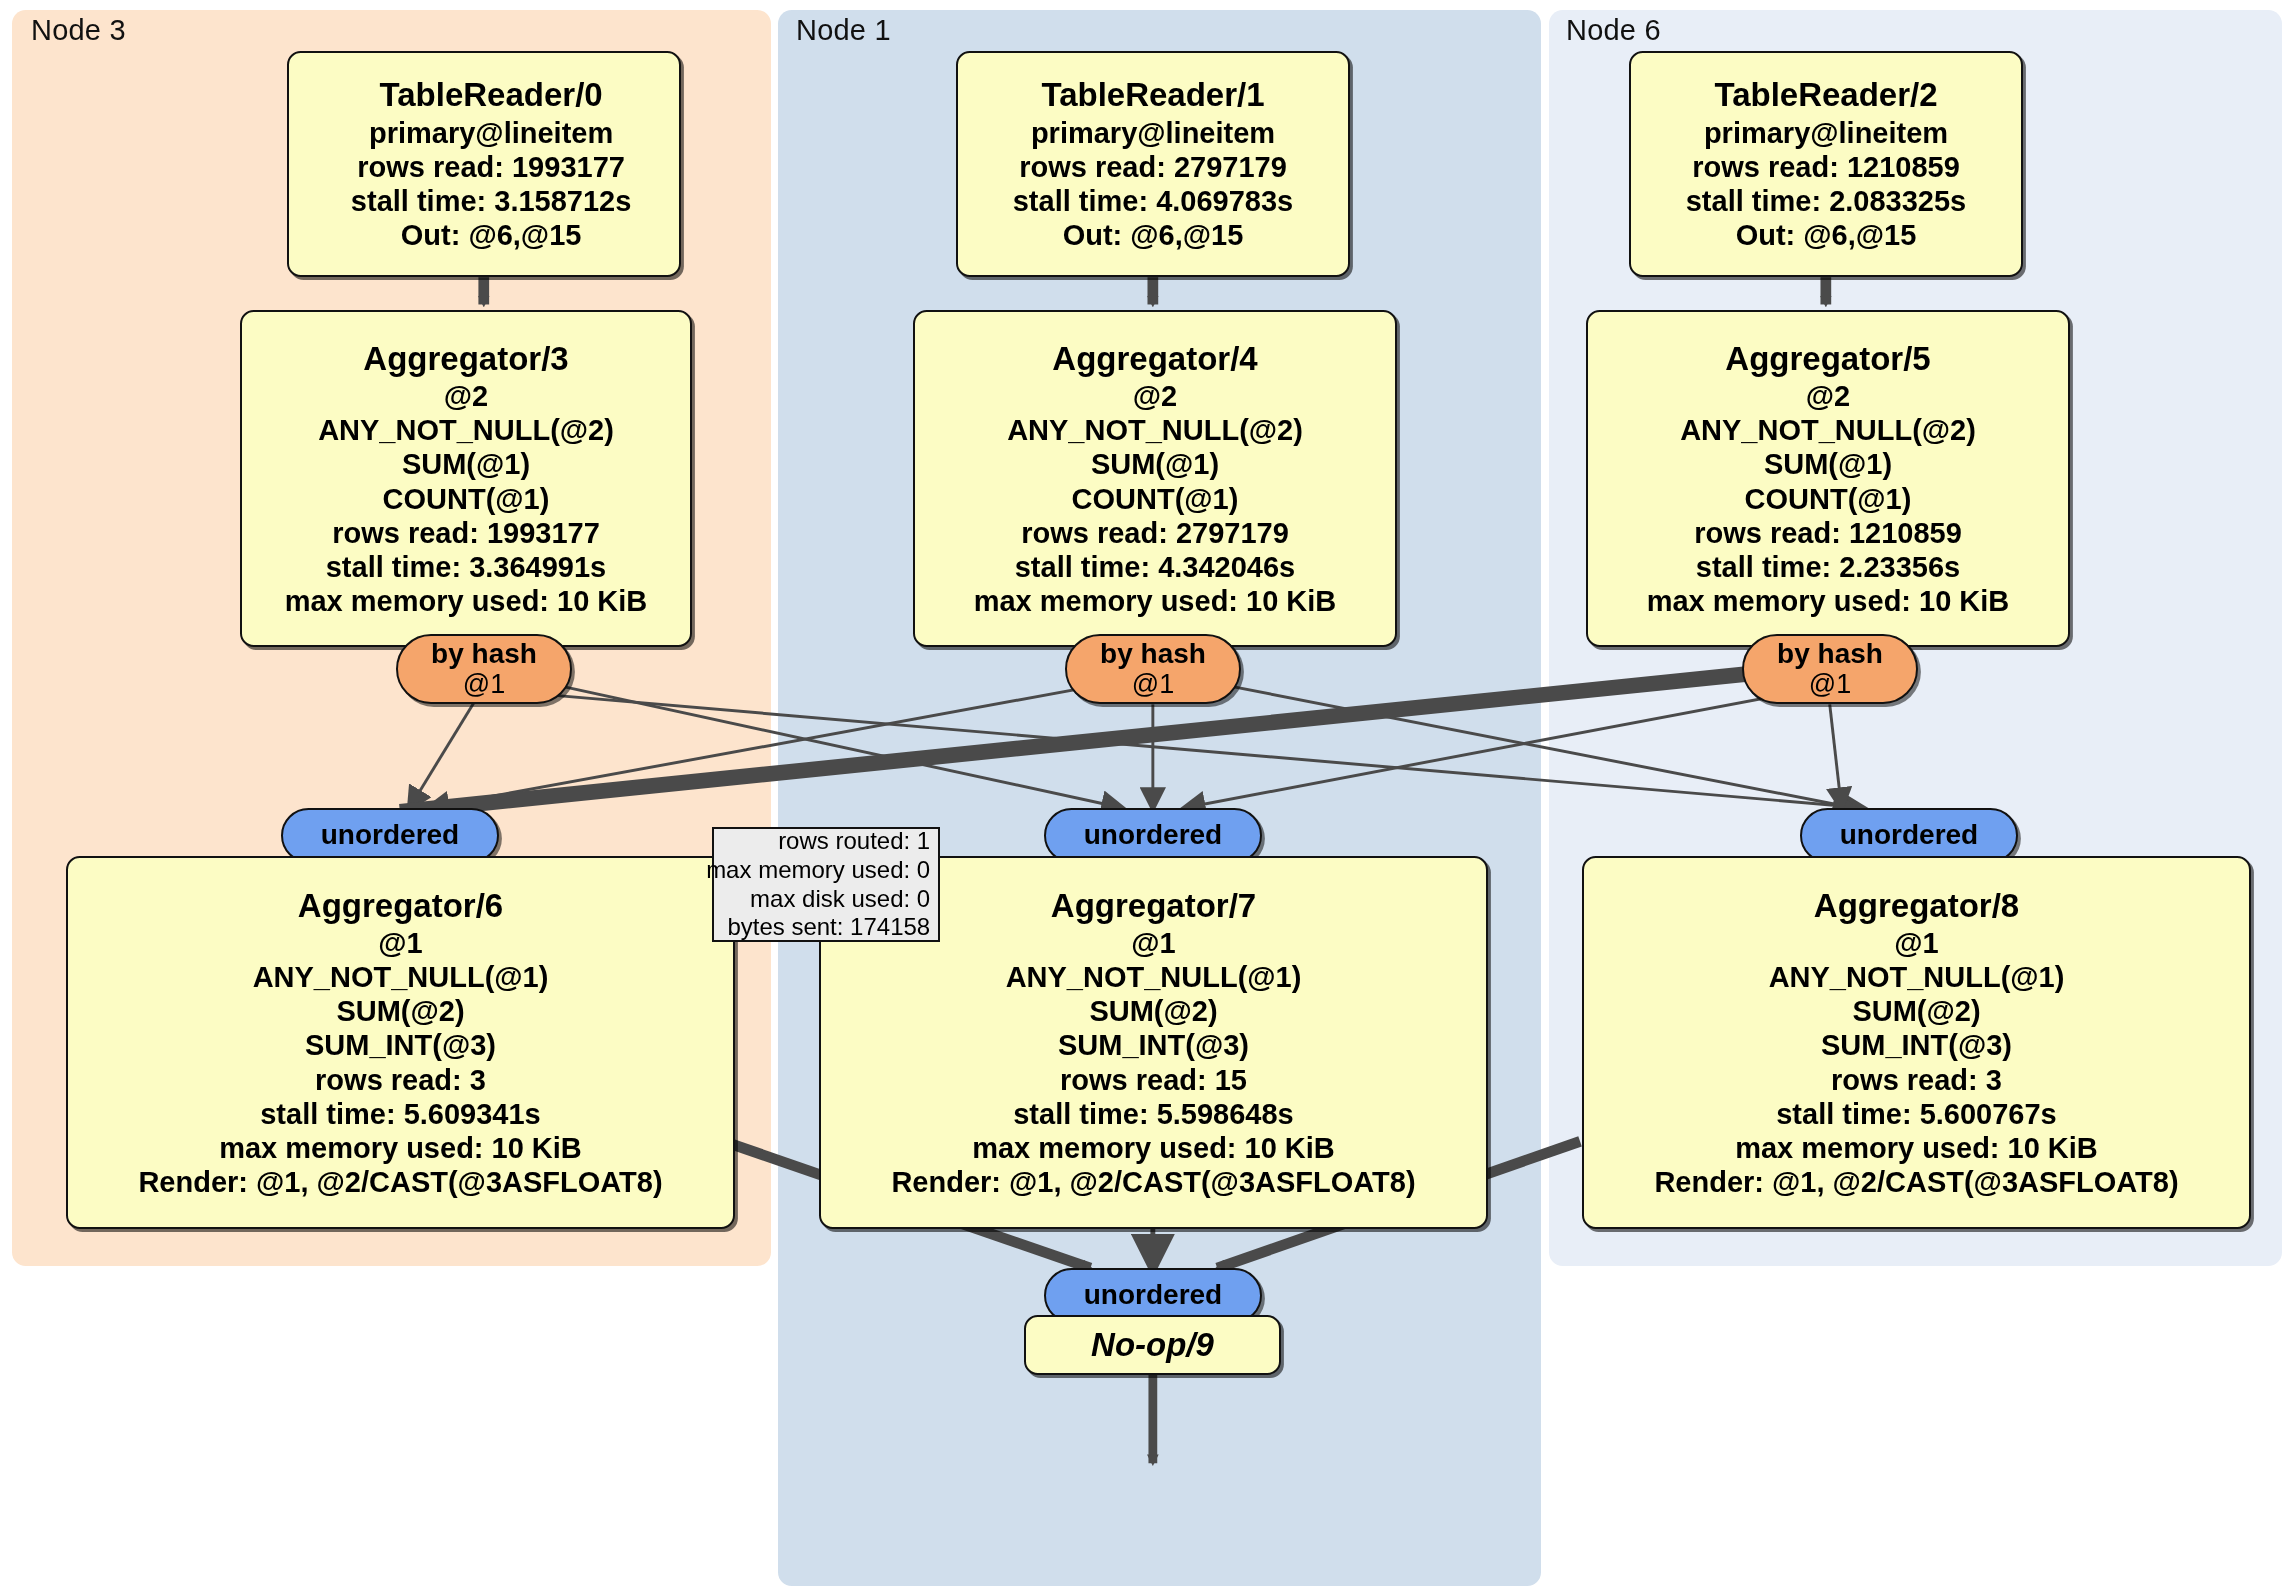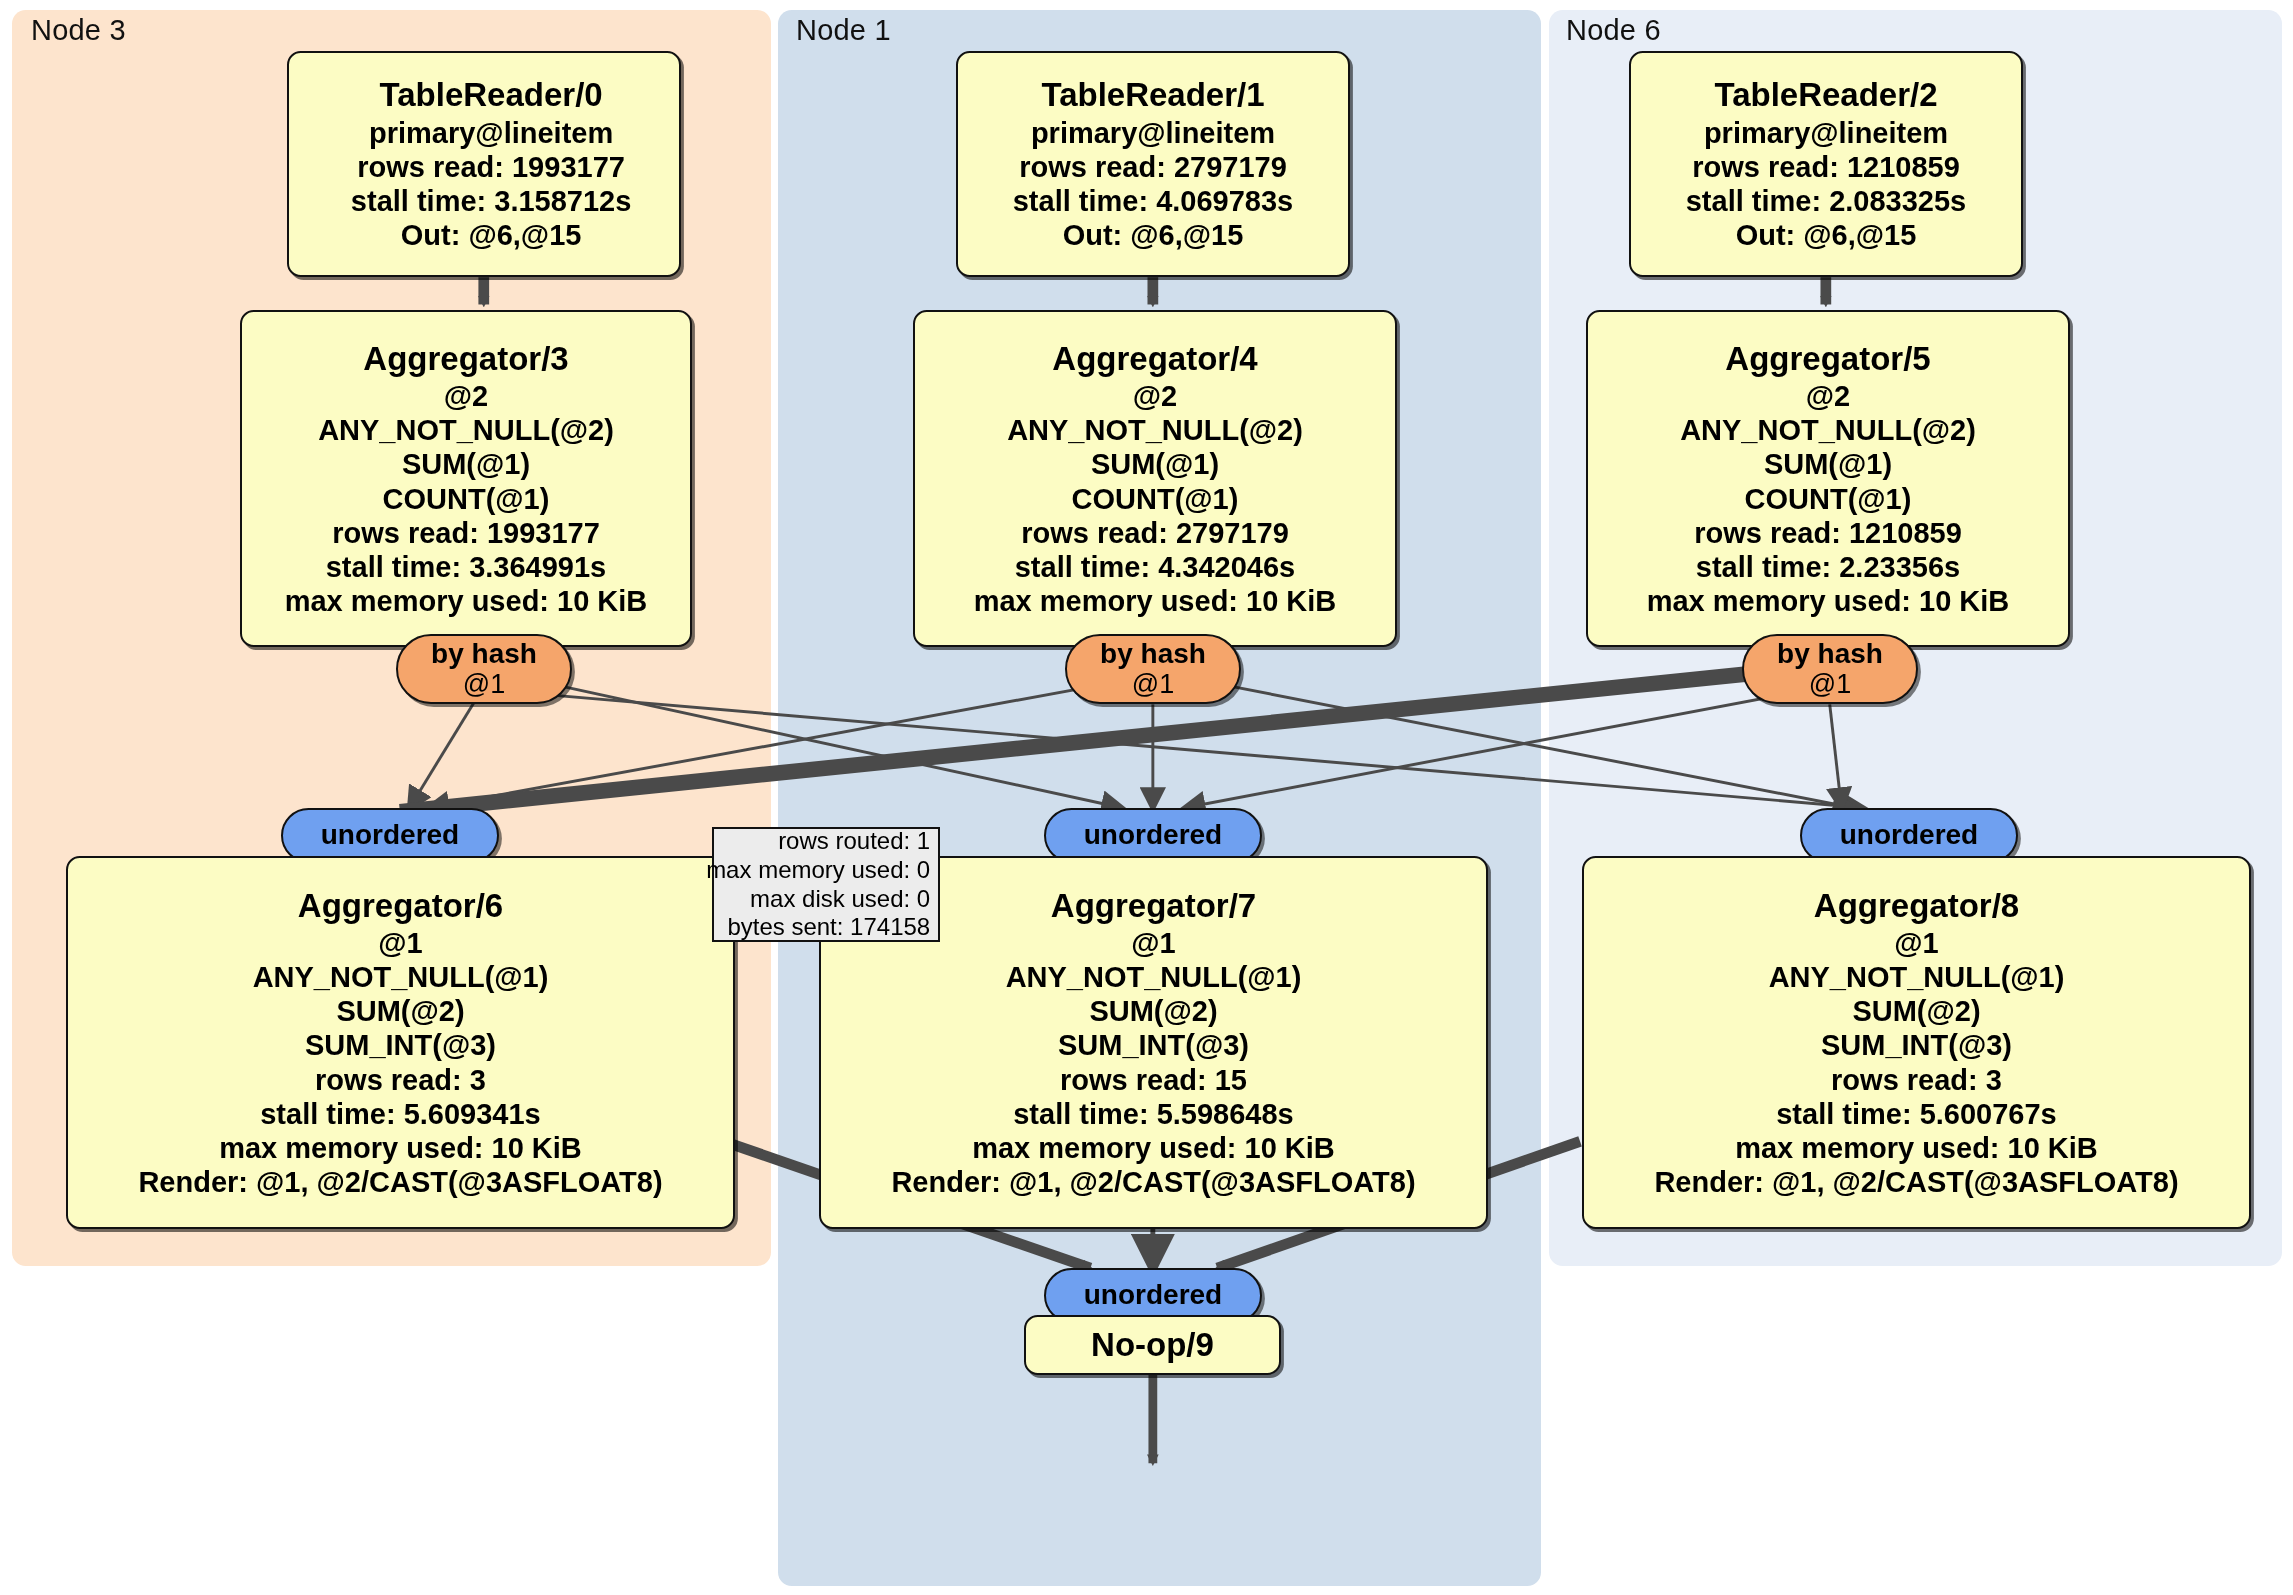--- a/index.html
+++ b/index.html
@@ -208,19 +208,19 @@
     <div class="sline">rows routed: 1</div>
     <div class="sline">max memory used: 0</div>
     <div class="sline">max disk used: 0</div>
     <div class="sline">bytes sent: 174158</div>
   </div>
 
   <div class="pill unord" style="left:1044px;top:1268px;width:218px;height:55px;">
     <div class="ptitle">unordered</div>
   </div>
 
-  <div class="node" style="left:1024px;top:1315px;width:257px;height:60px;">
+  <div class="node" style="left:1024px;top:1315px;width:257px;height:60px;font-style:italic;">
     <div class="title">No-op/9</div>
   </div>
 
 
 </div>
 
 
 </body></html>

